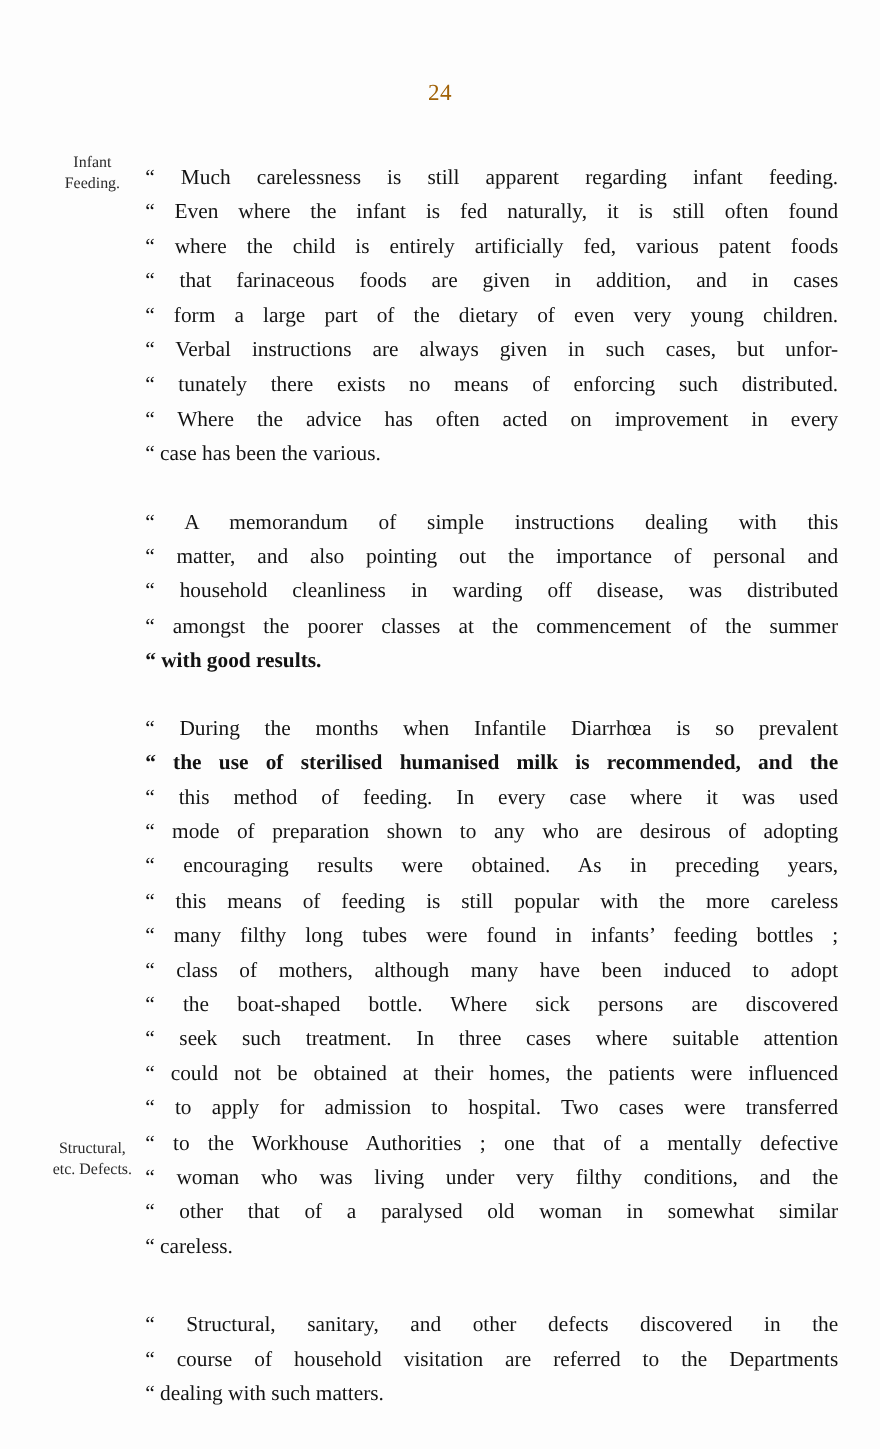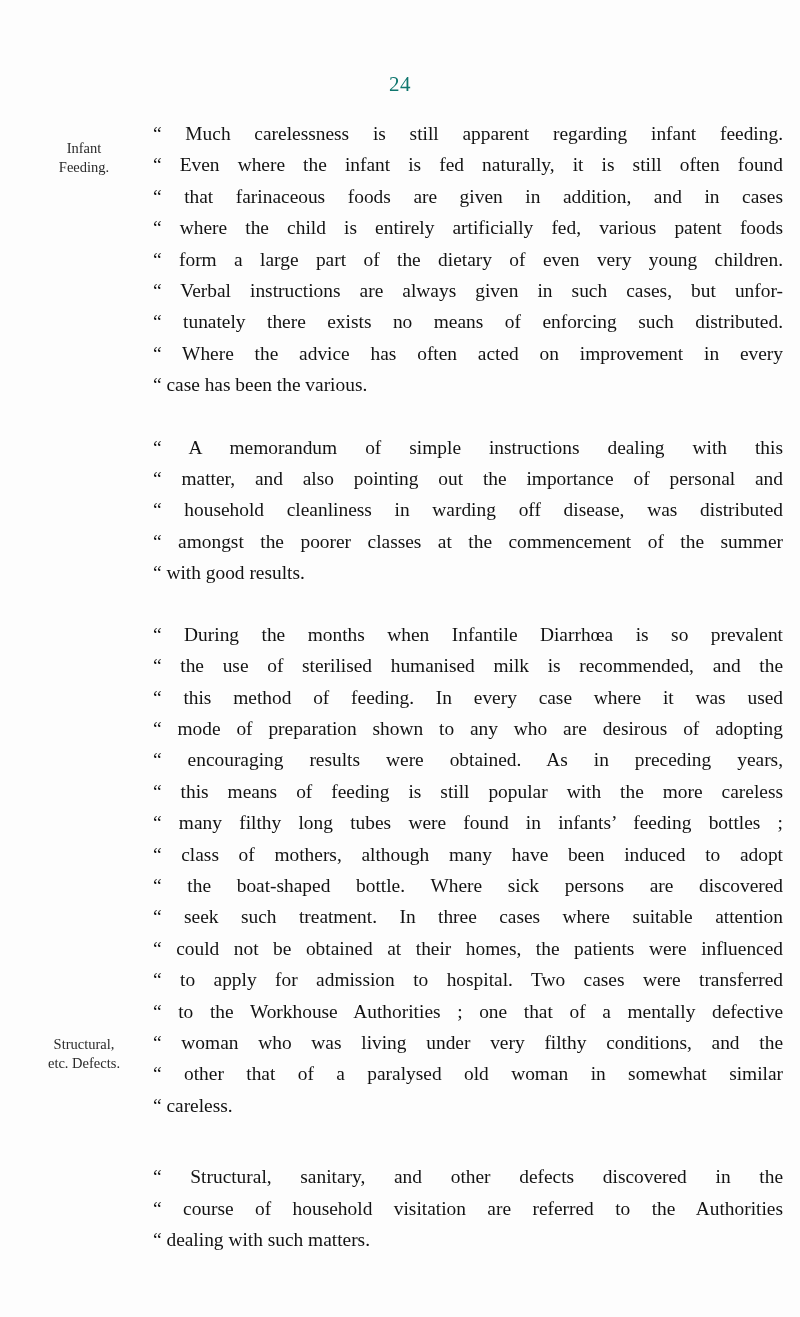--- a/index.html
+++ b/index.html
@@ -24,40 +24,39 @@
     background: #fdfdfd;
   }
   .page-number {
     position: absolute;
     left: 0;
     top: 72px;
     width: 800px;
     text-align: center;
     font-size: 21px;
     letter-spacing: 0.5px;
-    color: #0f766e;
+    color: #a16207;
   }
   .marginalia {
     position: absolute;
     left: 36px;
     width: 96px;
     font-size: 14.5px;
     line-height: 1.33;
     color: #2a2a2a;
     text-align: center;
   }
   #margin-infant-feeding { top: 139px; }
   #margin-structural { top: 1035px; }
 
   .body-col {
     position: absolute;
     left: 132px;
-    top: 118px;
+    top: 146px;
     width: 630px;
-    margin-left: 21px;
   }
   .para {
     font-size: 19.4px;
     line-height: 31.4px;
     text-align: justify;
     text-justify: inter-word;
     color: #131313;
     margin: 0;
   }
   .gap-1 { height: 31px; }
@@ -85,56 +84,56 @@
   <div class="marginalia" id="margin-structural">
     <div>Structural,</div>
     <div>etc. Defects.</div>
   </div>
 
   <div class="body-col">
 
     <div class="para" id="para-infant-feeding">
         <div class="ln" style="white-space: normal; text-align: justify; text-align-last: justify;">“ Much carelessness is still apparent regarding infant feeding.</div>
         <div class="ln" style="white-space: normal; text-align: justify; text-align-last: justify;">“ Even where the infant is fed naturally, it is still often found</div>
+        <div class="ln" style="white-space: normal; text-align: justify; text-align-last: justify;">“ where the child is entirely artificially fed, various patent foods</div>
         <div class="ln" style="white-space: normal; text-align: justify; text-align-last: justify;">“ that farinaceous foods are given in addition, and in cases</div>
-        <div class="ln" style="white-space: normal; text-align: justify; text-align-last: justify;">“ where the child is entirely artificially fed, various patent foods</div>
         <div class="ln" style="white-space: normal; text-align: justify; text-align-last: justify;">“ form a large part of the dietary of even very young children.</div>
         <div class="ln" style="white-space: normal; text-align: justify; text-align-last: justify;">“ Verbal instructions are always given in such cases, but unfor-</div>
         <div class="ln" style="white-space: normal; text-align: justify; text-align-last: justify;">“ tunately there exists no means of enforcing such distributed.</div>
         <div class="ln" style="white-space: normal; text-align: justify; text-align-last: justify;">“ Where the advice has often acted on improvement in every</div>
         <div class="ln" style="white-space: normal; text-align: left;">“ case has been the various.</div>
       </div>
     <div class="gap-1"></div>
     <div class="para" id="para-memorandum">
         <div class="ln" style="white-space: normal; text-align: justify; text-align-last: justify;">“ A memorandum of simple instructions dealing with this</div>
         <div class="ln" style="white-space: normal; text-align: justify; text-align-last: justify;">“ matter, and also pointing out the importance of personal and</div>
         <div class="ln" style="white-space: normal; text-align: justify; text-align-last: justify;">“ household cleanliness in warding off disease, was distributed</div>
         <div class="ln" style="white-space: normal; text-align: justify; text-align-last: justify;">“ amongst the poorer classes at the commencement of the summer</div>
-        <div class="ln" style="white-space: normal; text-align: left;">“ with good results.</div>
+        <div class="ln" style="white-space: normal; text-align: left; font-weight: bold;">“ with good results.</div>
       </div>
     <div class="gap-2"></div>
     <div class="para" id="para-diarrhoea">
         <div class="ln" style="white-space: normal; text-align: justify; text-align-last: justify;">“ During the months when Infantile Diarrhœa is so prevalent</div>
-        <div class="ln" style="white-space: normal; text-align: justify; text-align-last: justify;">“ the use of sterilised humanised milk is recommended, and the</div>
+        <div class="ln" style="white-space: normal; text-align: justify; text-align-last: justify; font-weight: bold;">“ the use of sterilised humanised milk is recommended, and the</div>
         <div class="ln" style="white-space: normal; text-align: justify; text-align-last: justify;">“ this method of feeding. In every case where it was used</div>
         <div class="ln" style="white-space: normal; text-align: justify; text-align-last: justify;">“ mode of preparation shown to any who are desirous of adopting</div>
         <div class="ln" style="white-space: normal; text-align: justify; text-align-last: justify;">“ encouraging results were obtained. As in preceding years,</div>
         <div class="ln" style="white-space: normal; text-align: justify; text-align-last: justify;">“ this means of feeding is still popular with the more careless</div>
         <div class="ln" style="white-space: normal; text-align: justify; text-align-last: justify;">“ many filthy long tubes were found in infants’ feeding bottles ;</div>
         <div class="ln" style="white-space: normal; text-align: justify; text-align-last: justify;">“ class of mothers, although many have been induced to adopt</div>
         <div class="ln" style="white-space: normal; text-align: justify; text-align-last: justify;">“ the boat-shaped bottle. Where sick persons are discovered</div>
         <div class="ln" style="white-space: normal; text-align: justify; text-align-last: justify;">“ seek such treatment. In three cases where suitable attention</div>
         <div class="ln" style="white-space: normal; text-align: justify; text-align-last: justify;">“ could not be obtained at their homes, the patients were influenced</div>
         <div class="ln" style="white-space: normal; text-align: justify; text-align-last: justify;">“ to apply for admission to hospital. Two cases were transferred</div>
         <div class="ln" style="white-space: normal; text-align: justify; text-align-last: justify;">“ to the Workhouse Authorities ; one that of a mentally defective</div>
         <div class="ln" style="white-space: normal; text-align: justify; text-align-last: justify;">“ woman who was living under very filthy conditions, and the</div>
         <div class="ln" style="white-space: normal; text-align: justify; text-align-last: justify;">“ other that of a paralysed old woman in somewhat similar</div>
         <div class="ln" style="white-space: normal; text-align: left;">“ careless.</div>
       </div>
     <div class="gap-3"></div>
     <div class="para" id="para-structural">
         <div class="ln" style="white-space: normal; text-align: justify; text-align-last: justify;">“ Structural, sanitary, and other defects discovered in the</div>
-        <div class="ln" style="white-space: normal; text-align: justify; text-align-last: justify;">“ course of household visitation are referred to the Authorities</div>
+        <div class="ln" style="white-space: normal; text-align: justify; text-align-last: justify;">“ course of household visitation are referred to the Departments</div>
         <div class="ln" style="white-space: normal; text-align: left;">“ dealing with such matters.</div>
       </div>
 
   </div>
 </div>
 
 </body></html>

